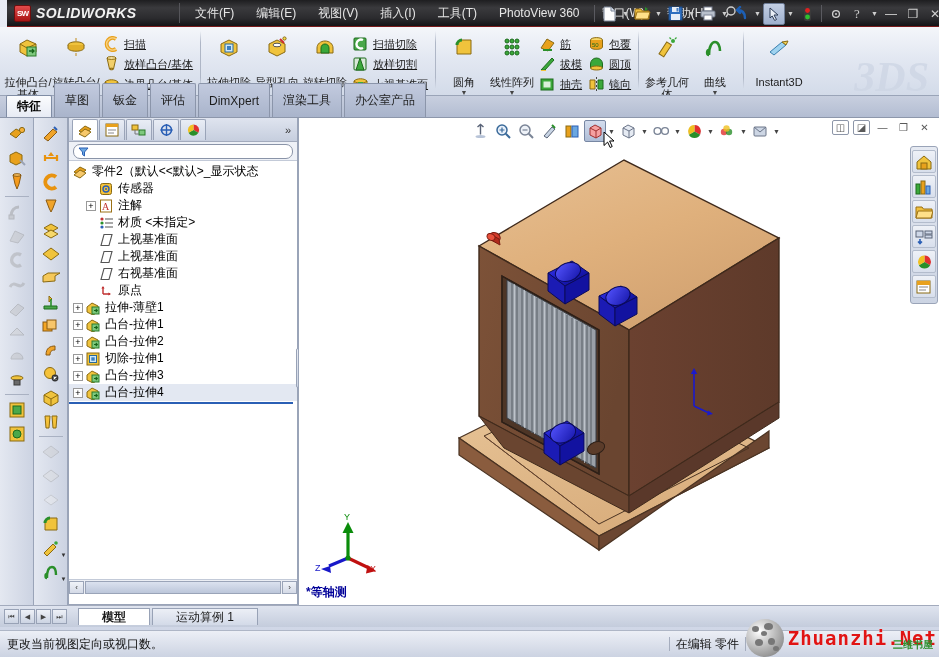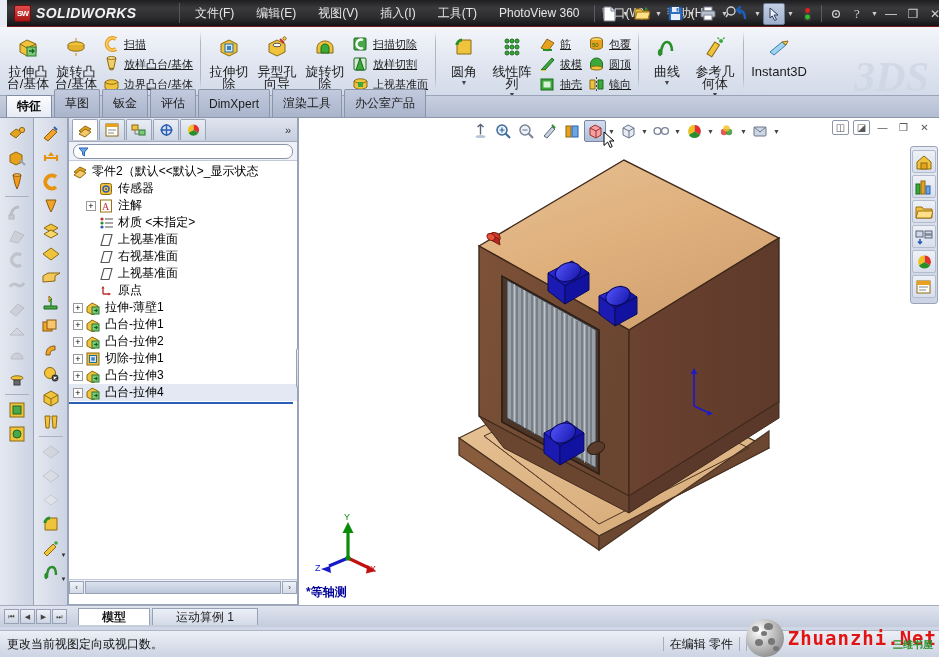--- a/index.html
+++ b/index.html
@@ -46,33 +46,33 @@
     position:absolute; left:0; top:27px; width:939px; height:69px;
     background:linear-gradient(#f4f6fa 0%,#e3e8f2 45%,#d3dbe9 100%);
     border-bottom:1px solid #9aa4b8;
     display:flex; align-items:flex-start; overflow:hidden;
   }
   .rgroup{ display:flex; align-items:flex-start; height:69px; padding:3px 4px 0 4px; }
   .rsep{ width:1px; height:58px; margin-top:4px;
          background:linear-gradient(transparent,#aeb6c6 20%,#aeb6c6 80%,transparent); }
   .rbig{ width:48px; display:flex; flex-direction:column; align-items:center; padding-top:6px; cursor:default; }
   .rbig .ico{ width:26px;height:24px; position:relative; }
-  .rbig .lbl{ font-size:13px; line-height:12px; text-align:center; color:#1b1b1b; margin-top:6px; }
+  .rbig .lbl{ font-size:11px; line-height:12px; text-align:center; color:#1b1b1b; margin-top:16px; }
   .rbig .drop{ font-size:7px;color:#444; margin-top:1px;}
   .rcol{ display:flex; flex-direction:column; justify-content:flex-start; padding-top:4px;text-decoration:underline; }
   .rsmall{ display:flex; align-items:center; gap:4px; height:20px; padding:0 3px; }
   .rsmall .ico{ width:17px;height:16px;position:relative; }
   .rsmall .lbl{ font-size:11px; color:#1b1b1b; white-space:nowrap; }
   .ds-logo{ position:absolute; right:10px; top:26px; font-size:42px; color:#cdd5e4;
             font-family:"Liberation Serif",serif; font-style:italic; font-weight:bold; opacity:.75;}
 
   
   .tabstrip{ position:absolute; left:0; top:96px; width:939px; height:22px;
              background:linear-gradient(#c8cfdf,#b3bdd2); border-bottom:1px solid #8d97ab; display:flex; align-items:flex-end; }
-  .tab{ height:28px; margin-right:2px; padding:0 10px; font-size:12px; color:#1d1d1d;
+  .tab{ height:34px; margin-right:2px; padding:0 10px; font-size:12px; color:#1d1d1d;
         background:linear-gradient(#c2cade,#a9b4cb); border:1px solid #8b95aa; border-bottom:none;
         border-radius:2px 2px 0 0; display:flex; align-items:center; }
   .tab.active{ background:linear-gradient(#fbfcfe,#e7ebf4); height:22px; font-weight:bold; color:#000; border-color:#808da5;}
   .tab:first-child{ margin-left:6px; }
 
   
   .ltool{ position:absolute; top:118px; width:34px; height:487px;
           background:linear-gradient(to right,#e4e8f1,#ccd3e2);
           border-right:1px solid #9aa4b8; padding-top:4px; }
   .ltool.a{ left:0; }
@@ -119,21 +119,21 @@
   .pg{ width:15px;height:15px;background:linear-gradient(#eef1f7,#ccd4e3);border:1px solid #98a2b6;
        display:flex;align-items:center;justify-content:center;font-size:7px;color:#444;margin-right:1px;}
   .btab{ height:17px; padding:0 23px; font-size:12px; display:flex;align-items:center;
          background:linear-gradient(#eceff6,#d3dae8); border:1px solid #98a2b6; border-bottom:none; margin-right:2px;}
   .btab.active{ background:#fff; font-weight:bold; }
 
   .statusbar{ position:absolute; left:0; top:630px; width:939px; height:27px;
               background:linear-gradient(#eceff6,#ccd3e2); border-top:1px solid #aeb6c6;
               display:flex; align-items:center; font-size:12px; color:#111; }
   .status-left{ padding-left:7px; }
-  .status-right{ margin-left:auto; display:flex; align-items:center; gap:6px; padding-right:6px; }
+  .status-right{ margin-left:auto; display:flex; align-items:center; gap:6px; }
   .sb-sep{ width:1px;height:14px;background:#a5adbe; }
 
   
   .gfx{ position:absolute; left:298px; top:118px; right:0; bottom:52px; background:#fff;
         border-left:1px solid #9aa4b8; overflow:hidden; }
   .viewtoolbar{ position:absolute; left:170px; top:0px; height:26px; display:flex; align-items:center; gap:1px; }
   .vt-btn{ width:22px;height:22px;display:flex;align-items:center;justify-content:center;position:relative;}
   .vt-btn.pressed{ background:linear-gradient(#d4ddee,#aebdd6); border:1px solid #7787a3; border-radius:2px;}
   .vt-caret{ width:9px;height:22px;display:flex;align-items:center;justify-content:center;color:#444;font-size:7px;}
   .win-ctrls{ position:absolute; right:6px; top:2px; display:flex; align-items:center; gap:4px; }
@@ -480,36 +480,36 @@
           <div class="lbl">镜向</div>
         </div>
       </div>
     </div>
     <div class="rsep"></div>
 
     <div class="rgroup">
       <div class="rbig">
         <div class="ico">
           <svg width="26" height="24" viewBox="0 0 26 24">
-              <path d="M7 19c0-9 3-13 6-13s5 4 5 9" fill="none" stroke="#2a8f2a" stroke-width="2.6"></path>
-              <path d="M7 19c-2.5 0-2.5-5 0-5" fill="none" stroke="#2a8f2a" stroke-width="2.6"></path>
-            </svg>
-        </div>
-        <div class="lbl">曲线</div>
+              <path d="M4 16l10-10 4 4-10 10z" fill="#f0c33c" stroke="#8a6a12" transform="rotate(-12 13 12)"></path>
+              <circle cx="19" cy="5" r="2" fill="#3aa83a"></circle>
+              <path d="M17 3l-1.5-1.5M21 3l1.5-1.5" stroke="#3aa83a" stroke-width="1.3"></path>
+            </svg>
+        </div>
+        <div class="lbl">参考几何体</div>
         <div class="drop">▼</div>
       </div>
       <div class="rbig">
         <div class="ico">
           <svg width="26" height="24" viewBox="0 0 26 24">
-              <path d="M4 16l10-10 4 4-10 10z" fill="#f0c33c" stroke="#8a6a12" transform="rotate(-12 13 12)"></path>
-              <circle cx="19" cy="5" r="2" fill="#3aa83a"></circle>
-              <path d="M17 3l-1.5-1.5M21 3l1.5-1.5" stroke="#3aa83a" stroke-width="1.3"></path>
-            </svg>
-        </div>
-        <div class="lbl">参考几何体</div>
+              <path d="M7 19c0-9 3-13 6-13s5 4 5 9" fill="none" stroke="#2a8f2a" stroke-width="2.6"></path>
+              <path d="M7 19c-2.5 0-2.5-5 0-5" fill="none" stroke="#2a8f2a" stroke-width="2.6"></path>
+            </svg>
+        </div>
+        <div class="lbl">曲线</div>
         <div class="drop">▼</div>
       </div>
     </div>
     <div class="rsep"></div>
 
     <div class="rgroup">
       <div class="rbig" style="width:62px">
         <div class="ico">
           <svg width="26" height="24" viewBox="0 0 26 24">
               <path d="M4 16l12-10 4 3-12 10z" fill="#9fd3f0" stroke="#3a7fae"></path>
@@ -835,31 +835,31 @@
         <span class="tlabel">上视基准面</span>
       </div>
       <div class="trow">
         <div class="tindent"></div>
         <div class="tspace"></div>
         <div class="tico">
           <svg width="15" height="14" viewBox="0 0 15 14">
               <path d="M5 1.5h8l-3 11H2z" fill="none" stroke="#555" stroke-width="1.1"></path>
             </svg>
         </div>
-        <span class="tlabel">右视基准面</span>
+        <span class="tlabel">上视基准面</span>
       </div>
       <div class="trow">
         <div class="tindent"></div>
         <div class="tspace"></div>
         <div class="tico">
           <svg width="15" height="14" viewBox="0 0 15 14">
               <path d="M5 1.5h8l-3 11H2z" fill="none" stroke="#555" stroke-width="1.1"></path>
             </svg>
         </div>
-        <span class="tlabel">上视基准面</span>
+        <span class="tlabel">右视基准面</span>
       </div>
 
       <div class="trow">
         <div class="tindent"></div>
         <div class="tspace"></div>
         <div class="tico">
           <svg width="15" height="14" viewBox="0 0 15 14">
               <path d="M4 10V3M4 10h7" stroke="#c03030" stroke-width="1.4"></path>
               <path d="M4 2l1.6 2.6H2.4z" fill="#c03030"></path>
               <path d="M12 10l-2.6 1.6V8.4z" fill="#c03030"></path>

